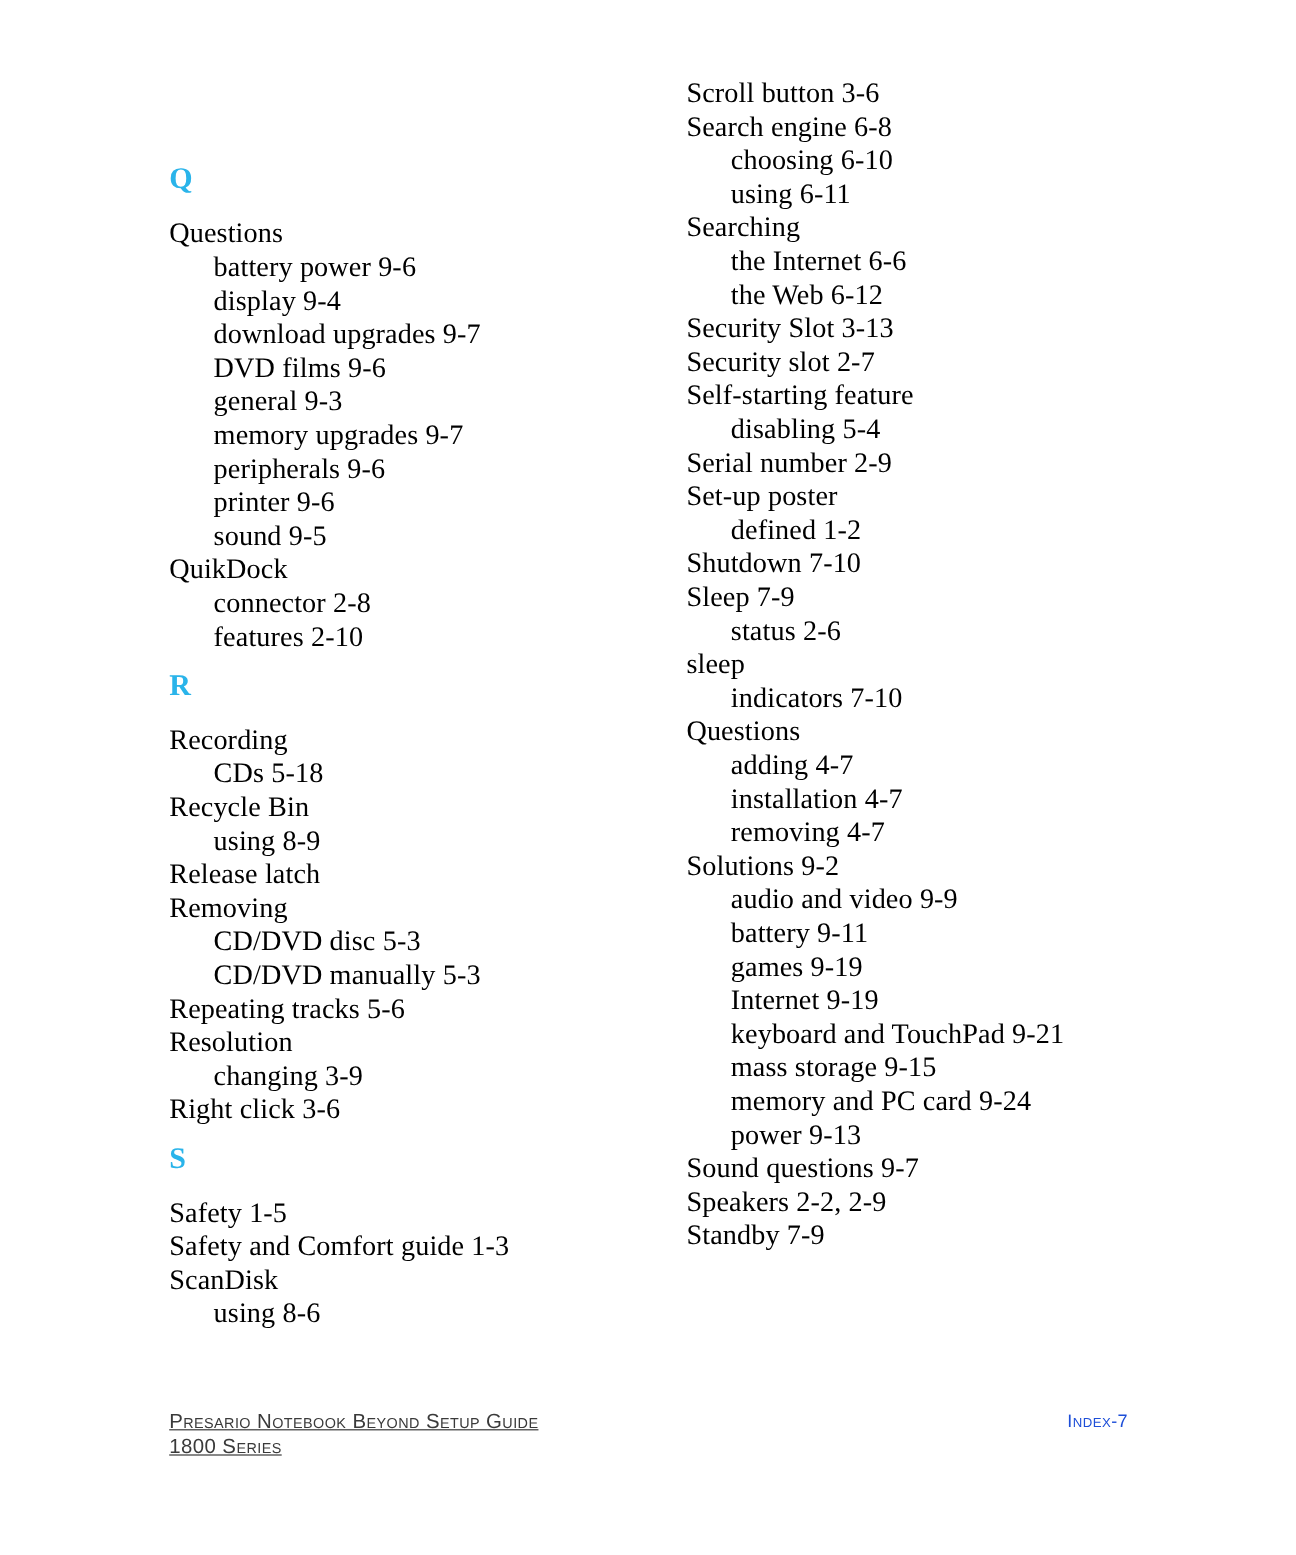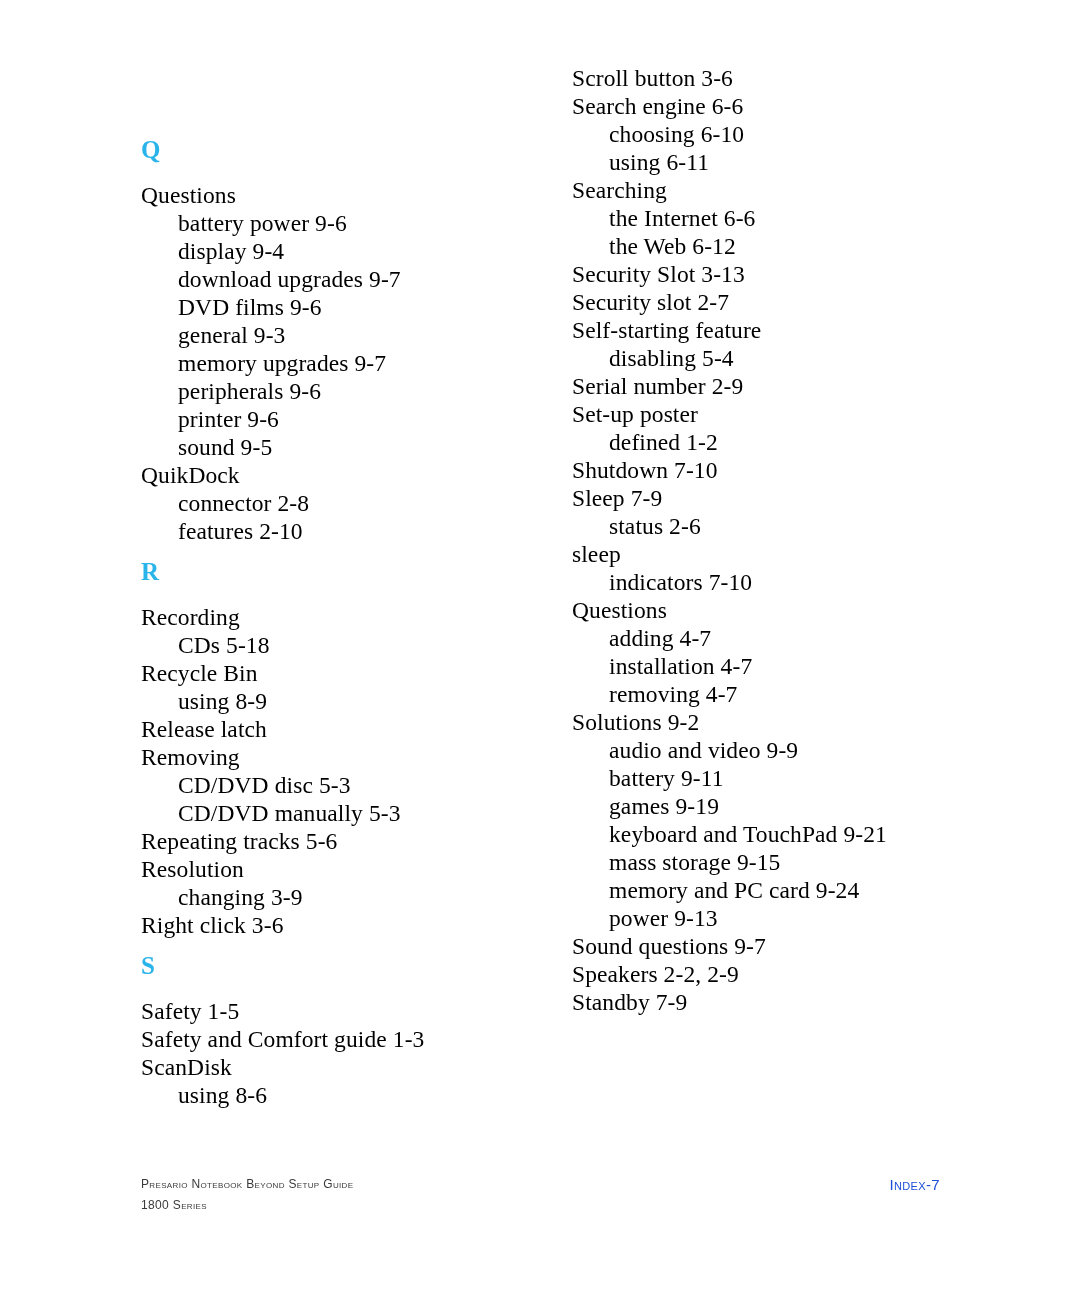--- a/index.html
+++ b/index.html
@@ -75,23 +75,24 @@
     width: 1080px;
     height: 60px;
   }
   .footer-left {
     position: absolute;
     left: 141px;
     top: 0;
     font-family: "Liberation Sans", "DejaVu Sans", sans-serif;
     color: #3a3a3a;
     font-variant: small-caps;
-    font-size: 12px;
+    font-size: 17px;
     line-height: 21px;
     letter-spacing: 0.35px;
+    text-decoration: underline;
   }
   .footer-right {
     position: absolute;
     left: 700px;
     top: 0;
     width: 240px;
     text-align: right;
     font-family: "Liberation Sans", "DejaVu Sans", sans-serif;
     color: #3a3a3a;
     font-variant: small-caps;
@@ -140,21 +141,21 @@
           <div class="entry main">Safety 1-5</div>
           <div class="entry main">Safety and Comfort guide 1-3</div>
           <div class="entry main">ScanDisk</div>
           <div class="entry sub">using 8-6</div>
         </div>
     </div>
 
     <div class="column column-right">
       <div class="col-inner">
           <div class="entry main">Scroll button 3-6</div>
-          <div class="entry main">Search engine 6-6</div>
+          <div class="entry main">Search engine 6-8</div>
           <div class="entry sub">choosing 6-10</div>
           <div class="entry sub">using 6-11</div>
           <div class="entry main">Searching</div>
           <div class="entry sub">the Internet 6-6</div>
           <div class="entry sub">the Web 6-12</div>
           <div class="entry main">Security Slot 3-13</div>
           <div class="entry main">Security slot 2-7</div>
           <div class="entry main">Self-starting feature</div>
           <div class="entry sub">disabling 5-4</div>
           <div class="entry main">Serial number 2-9</div>
@@ -166,20 +167,21 @@
           <div class="entry main">sleep</div>
           <div class="entry sub">indicators 7-10</div>
           <div class="entry main">Questions</div>
           <div class="entry sub">adding 4-7</div>
           <div class="entry sub">installation 4-7</div>
           <div class="entry sub">removing 4-7</div>
           <div class="entry main">Solutions 9-2</div>
           <div class="entry sub">audio and video 9-9</div>
           <div class="entry sub">battery 9-11</div>
           <div class="entry sub">games 9-19</div>
+          <div class="entry sub">Internet 9-19</div>
           <div class="entry sub">keyboard and TouchPad 9-21</div>
           <div class="entry sub">mass storage 9-15</div>
           <div class="entry sub">memory and PC card 9-24</div>
           <div class="entry sub">power 9-13</div>
           <div class="entry main">Sound questions 9-7</div>
           <div class="entry main">Speakers 2-2, 2-9</div>
           <div class="entry main">Standby 7-9</div>
         </div>
     </div>
 

